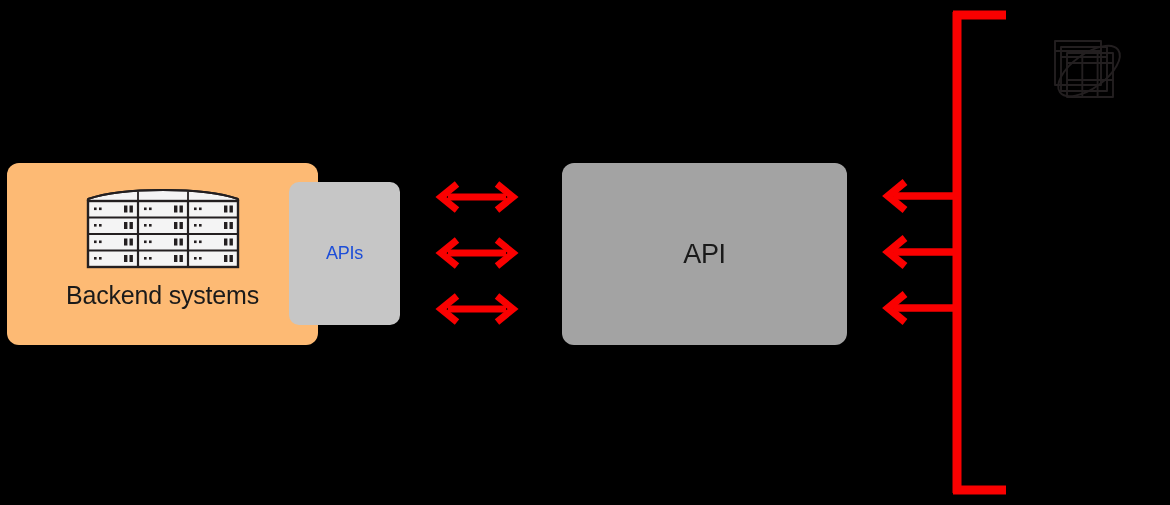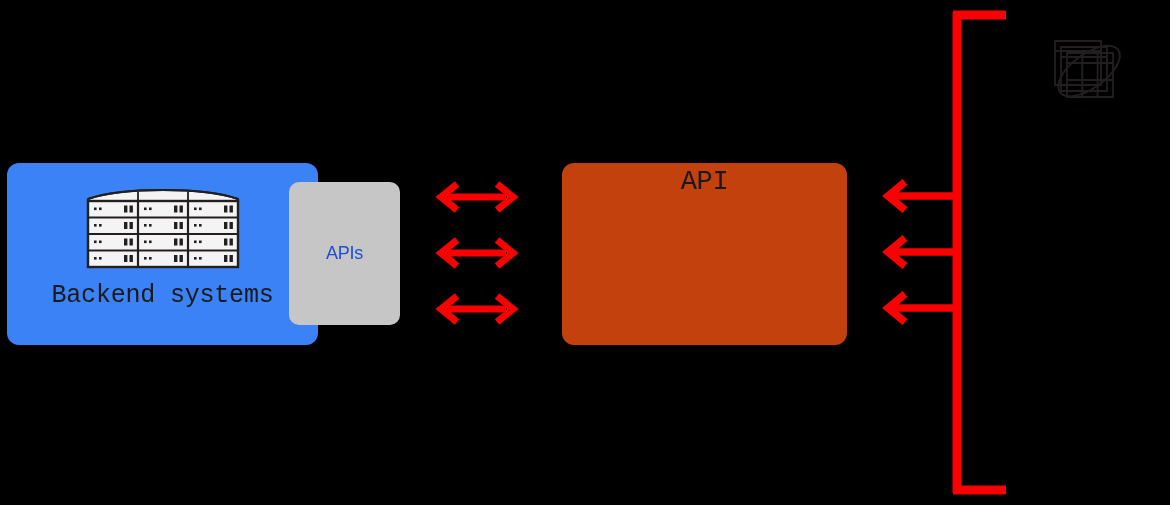--- a/index.html
+++ b/index.html
@@ -22,23 +22,22 @@
     background: #000000;
   }
 
   
   .backend-panel {
     position: absolute;
     left: 7px;
     top: 163px;
     width: 311px;
     height: 182px;
-    background: #3b82f6;
+    background: #fdba74;
     border-radius: 12px;
-    font-family: Liberation Mono, monospace;
   }
   .backend-label {
     position: absolute;
     left: 0;
     right: 0;
     top: 118px;
     text-align: center;
     font-size: 25px;
     color: #1a1a1a;
     letter-spacing: -0.2px;
@@ -72,25 +71,25 @@
     letter-spacing: -0.2px;
   }
 
   
   .ams-panel {
     position: absolute;
     left: 562px;
     top: 163px;
     width: 285px;
     height: 182px;
-    background: #c2410c;
+    background: #a3a3a3;
     border-radius: 12px;
     display: flex;
+    align-items: center;
     justify-content: center;
-    font-family: Liberation Mono, monospace;
   }
   .ams-label {
     font-size: 27px;
     line-height: 1.42;
     color: #1a1a1a;
     text-align: center;
     letter-spacing: -0.3px;
   }
 
   

